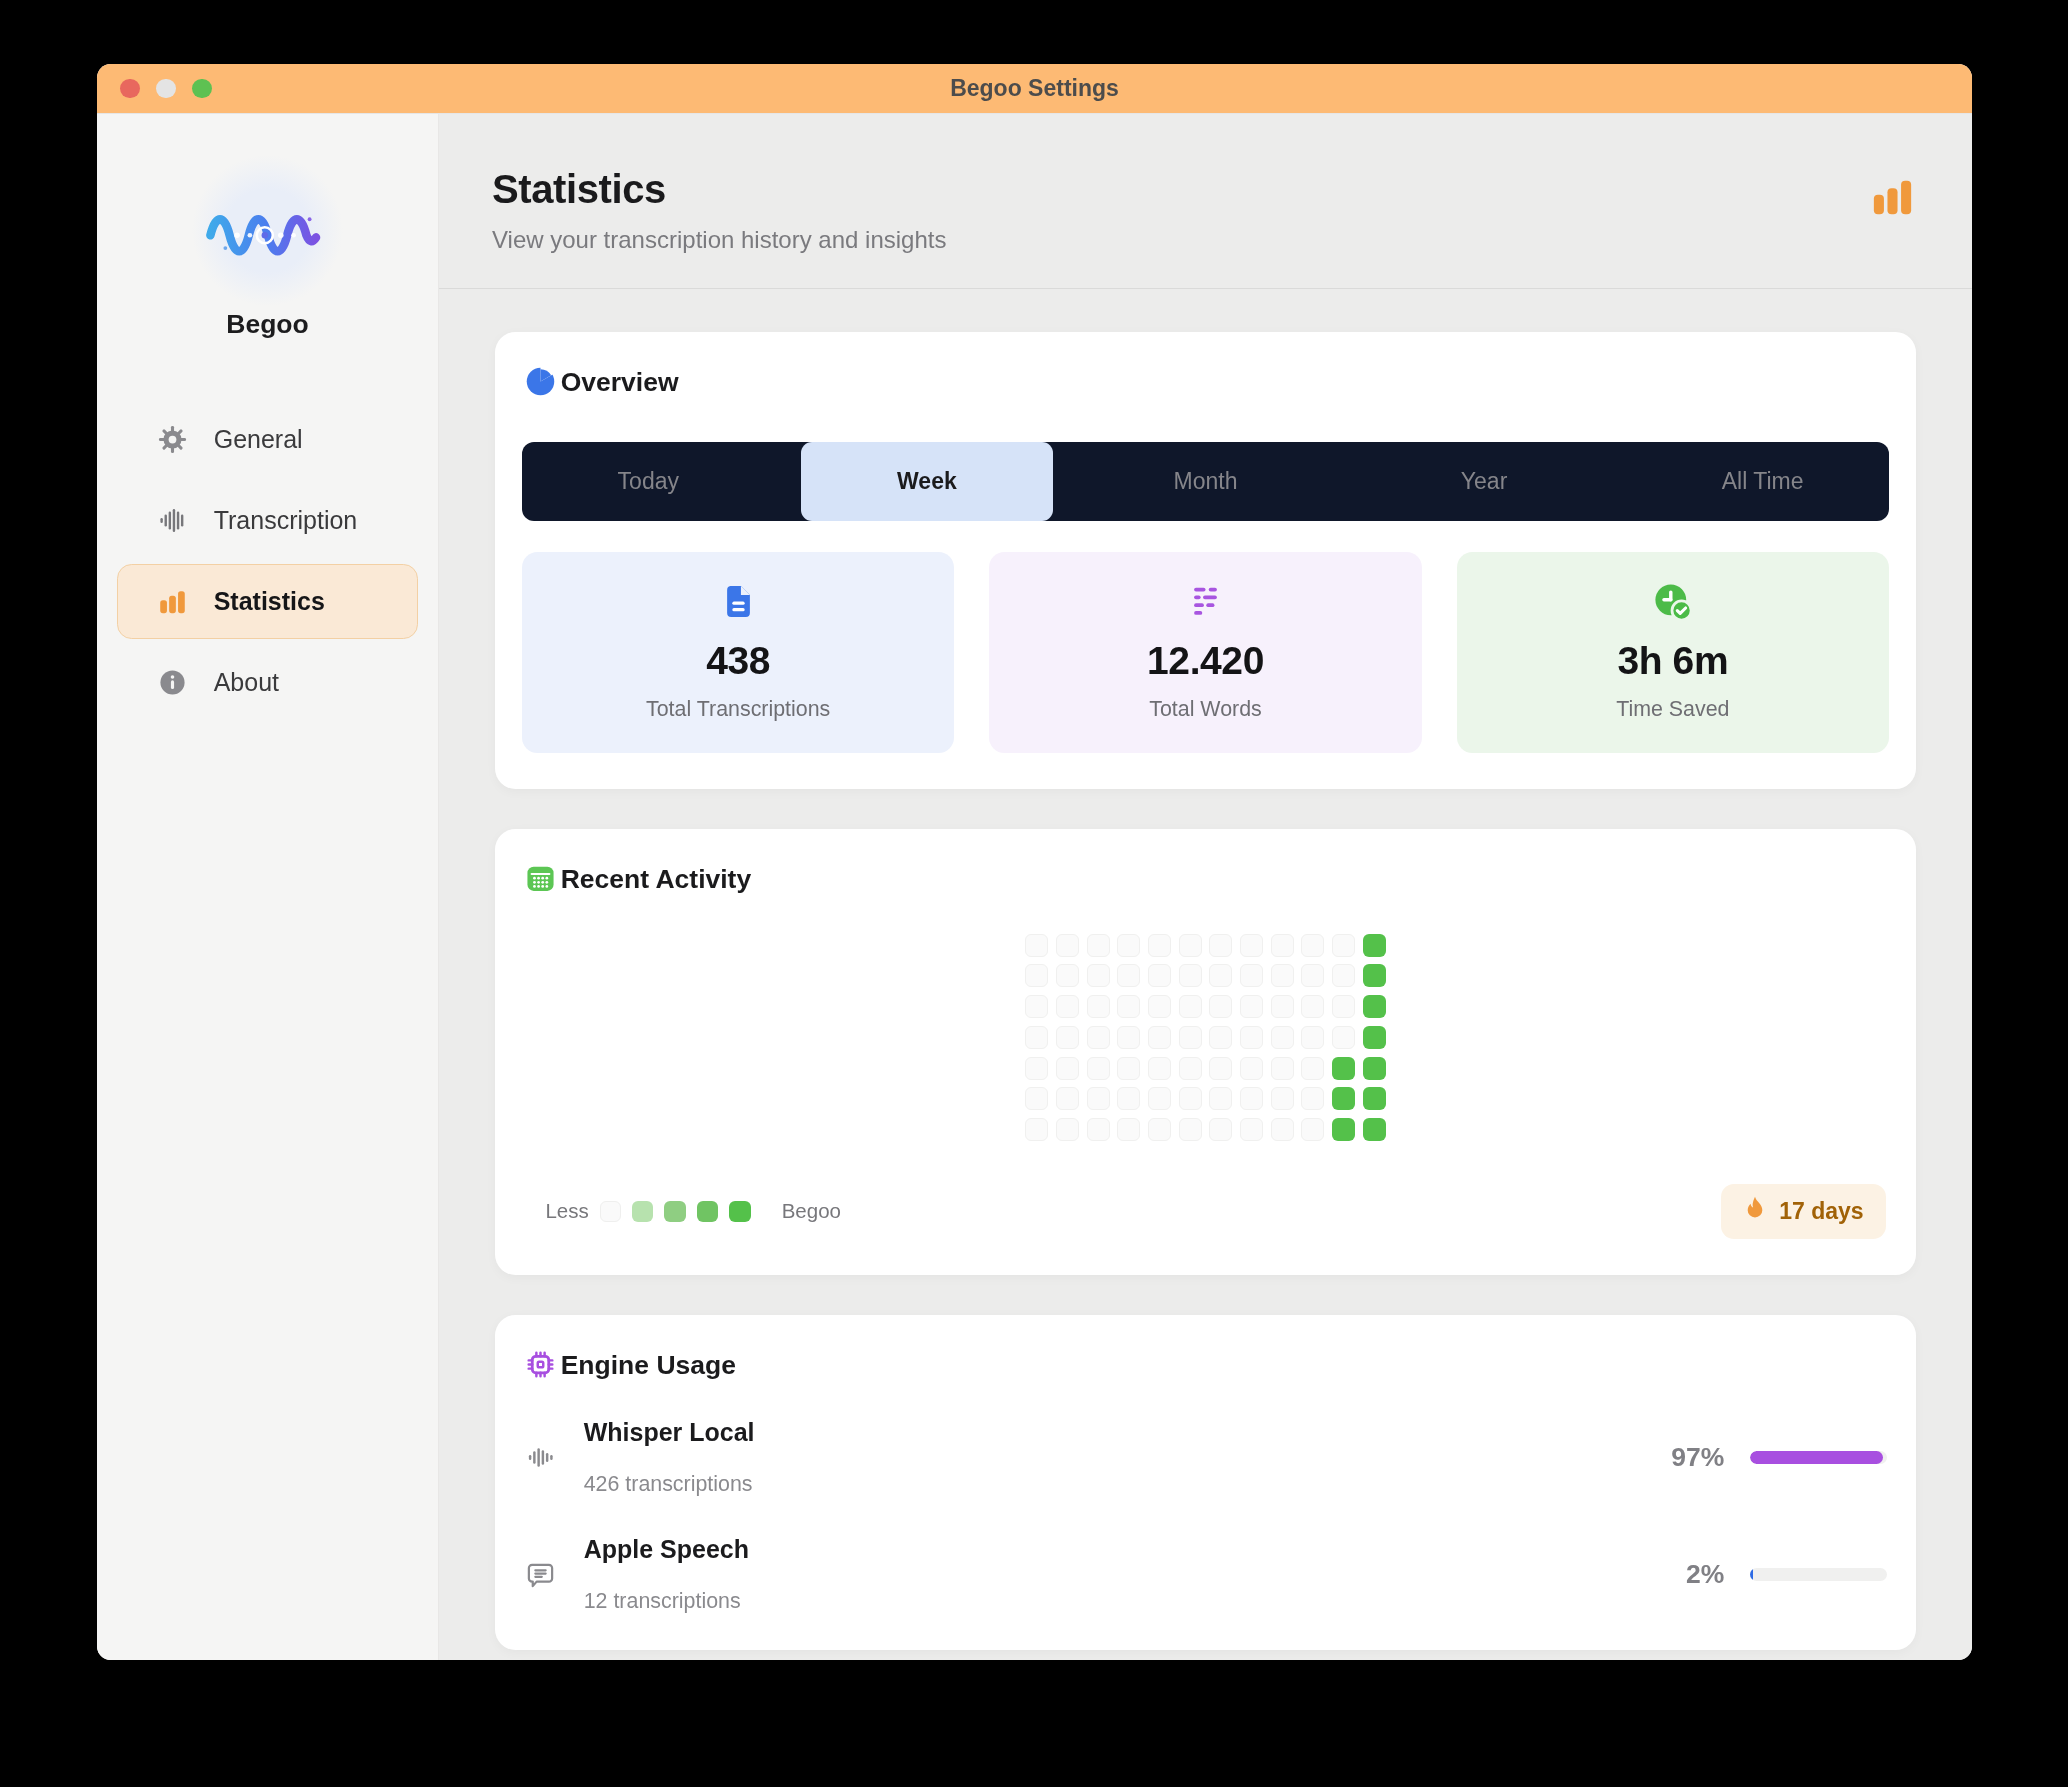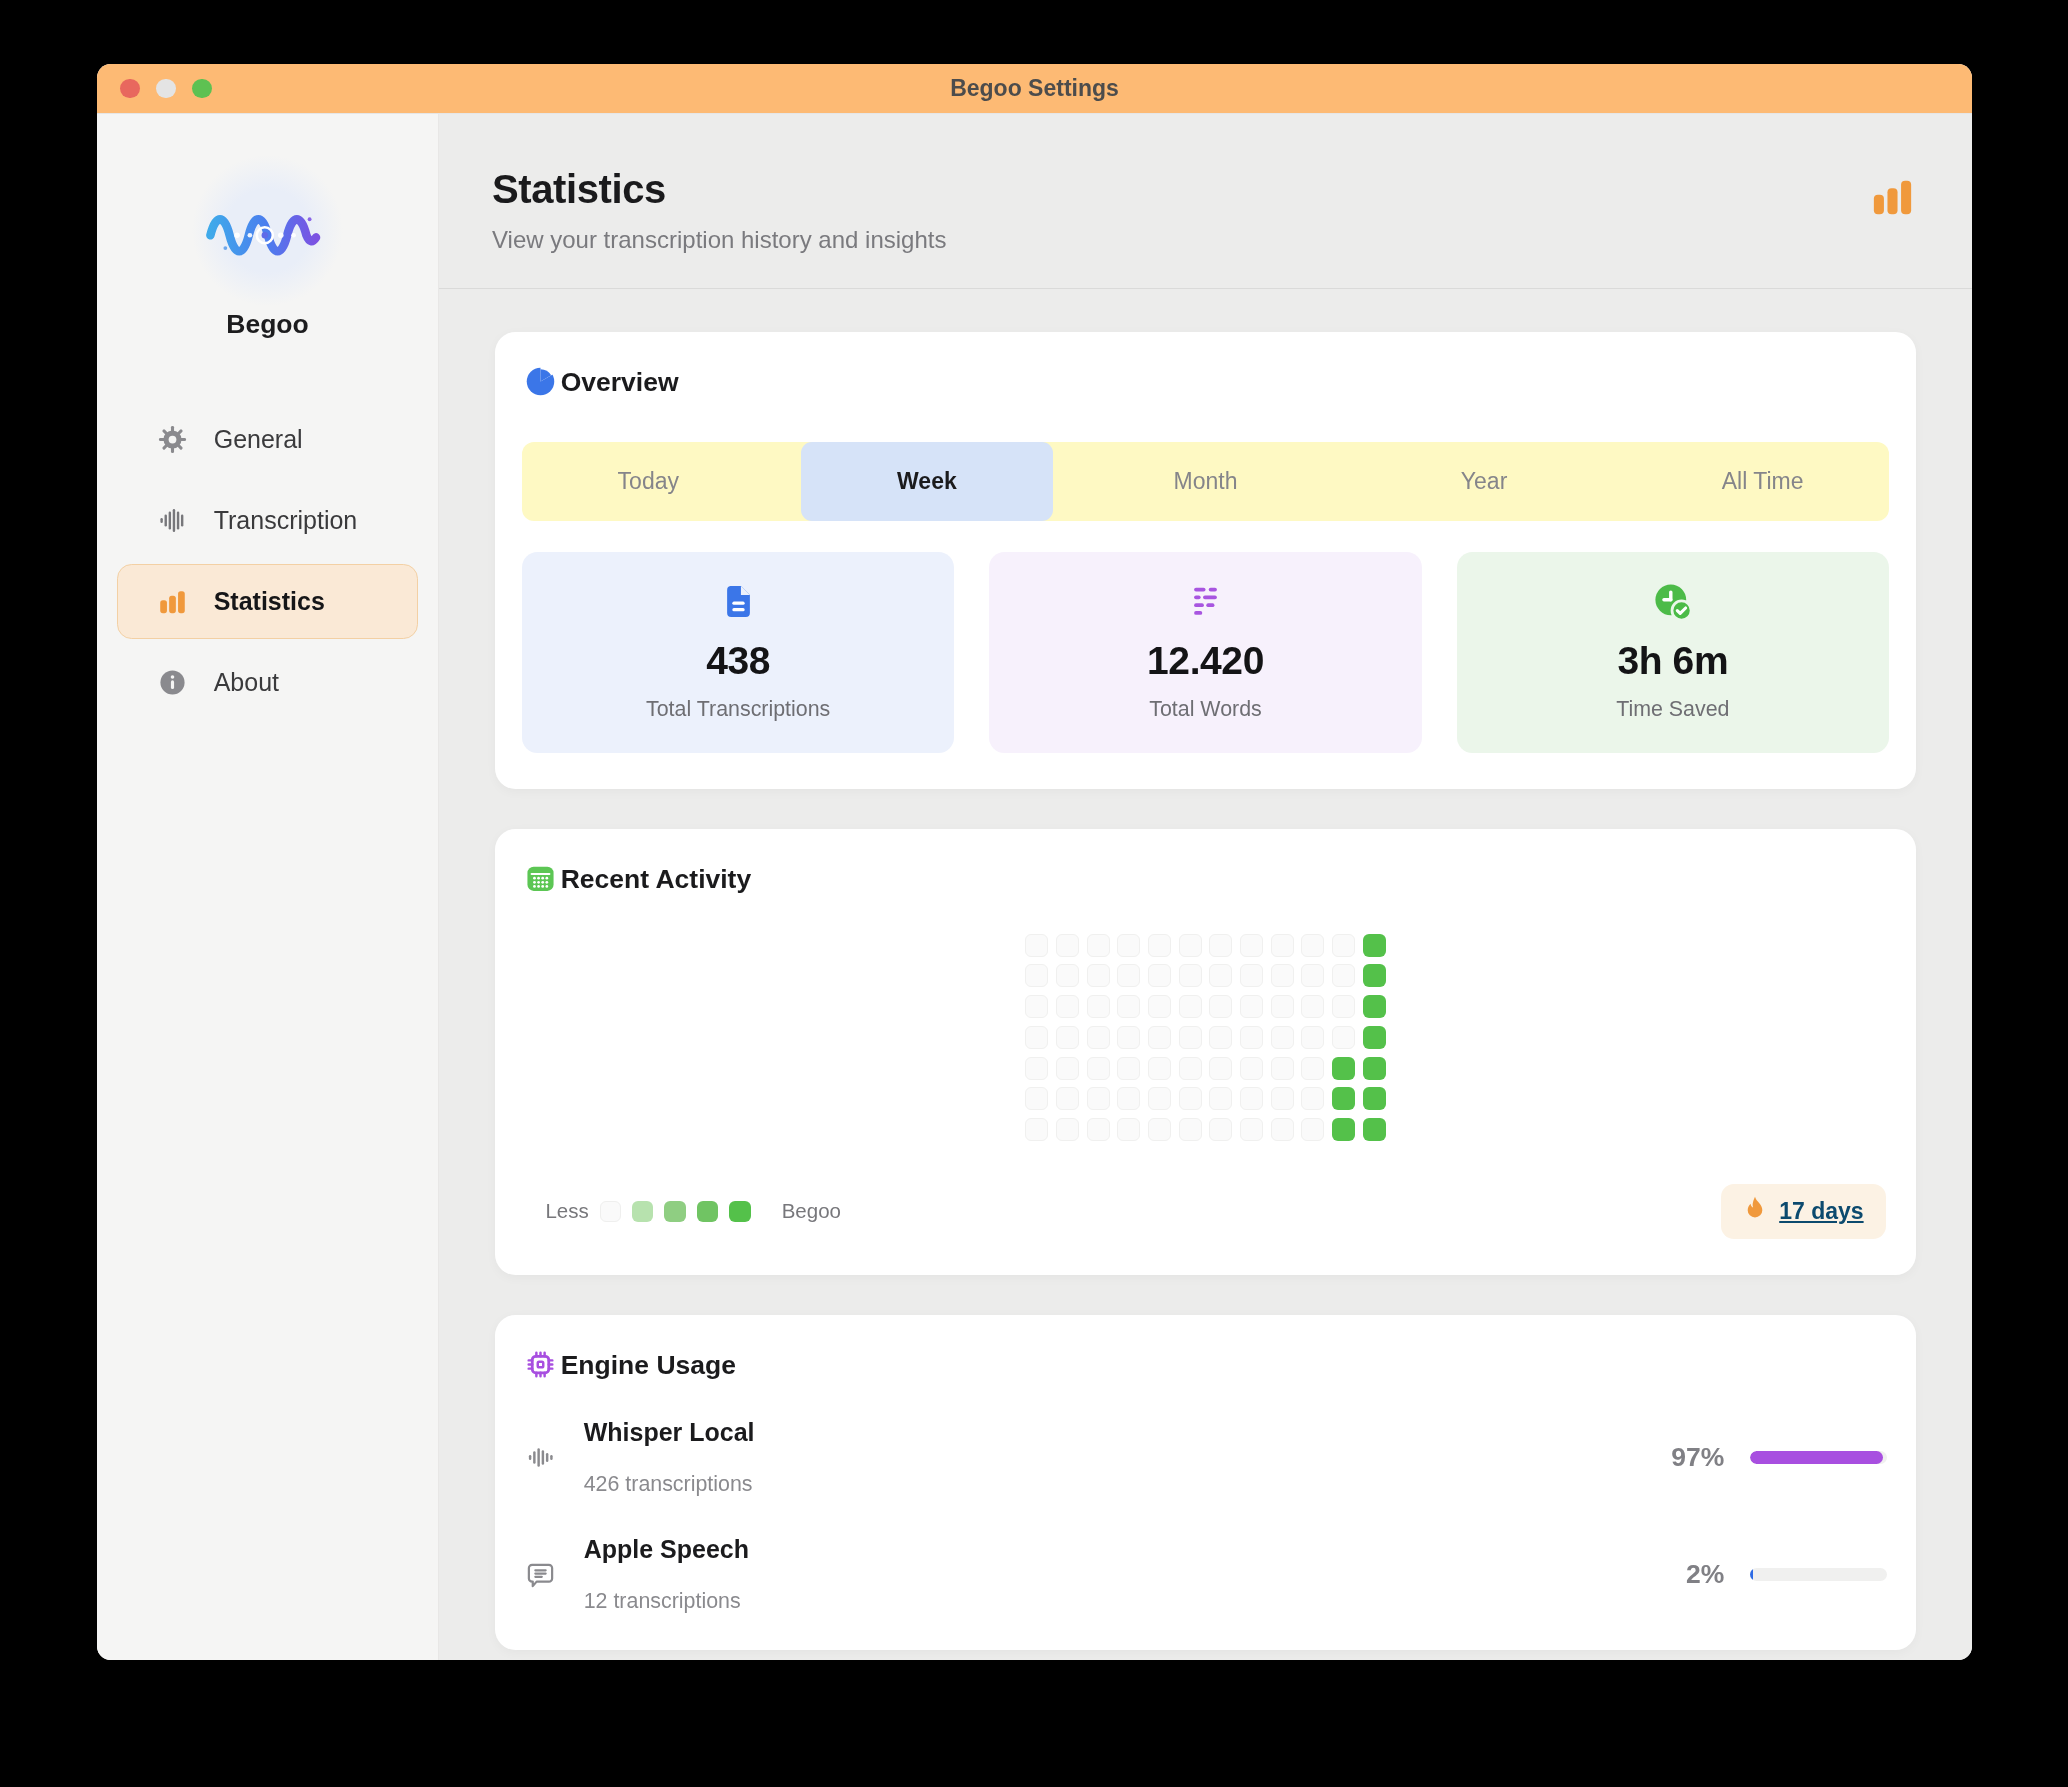--- a/index.html
+++ b/index.html
@@ -37,41 +37,41 @@
     display:flex; align-items:flex-start; justify-content:space-between; }
   .page-title { font-size:40px; font-weight:800; color:#1A1A1C; letter-spacing:-0.4px; }
   .page-sub { font-size:24px; color:#7A7A7E; margin-top:13.7px; }
   .header-ic { margin-top:10.3px; }
   .content { padding:43px 56px 0; }
   .card { background:#fff; border-radius:20.5px; padding:33px 27px 36px; box-shadow:0 2.6px 10.3px rgba(0,0,0,.035); }
   .card + .card { margin-top:40px; }
   .card-head { display:flex; align-items:center; gap:4px; padding-left:1.7px; }
   .card-title { font-size:26.5px; font-weight:700; color:#1B1B1D; }
   
-  .tabs { margin-top:41px; background:#fef9c3; border-radius:12px; display:flex; height:79px; padding:0;gap:26px; }
+  .tabs { margin-top:41px; background:#0f172a; border-radius:12px; display:flex; height:79px; padding:0;gap:26px; }
   .tab { flex:1; display:flex; align-items:center; justify-content:center;
     font-size:23px; color:#85858A; font-weight:500; border-radius:11px; cursor:default; }
   .tab.active { background:#D6E3F8; color:#1B1B1D; font-weight:700; }
   
   .stats-row { display:flex; gap:35px; margin-top:31px; }
   .stat-card { flex:1; border-radius:15.4px; text-align:center; padding:27px 8.6px 31px; }
   .stat-ic { height:45px; display:flex; align-items:center; justify-content:center; }
   .stat-value { font-size:39px; font-weight:800; color:#141416; margin-top:15.4px; letter-spacing:-0.4px; }
   .stat-label { font-size:21.4px; color:#6E6E73; margin-top:13.7px; }
   
   .heatmap { margin:36px auto 0; display:grid; grid-template-columns:repeat(12,23px); grid-auto-rows:23px; gap:7.7px; width:fit-content; }
   .hm-cell { border-radius:6px; background:#FAFAFA; border:1.3px solid #F0F0EF; }
   .hm-cell.filled { border:none; }
   .activity-footer { margin-top:43px; display:flex; align-items:center; justify-content:space-between; padding:0 3.4px; }
   .legend { display:flex; align-items:center; gap:11px; }
   .legend-label { font-size:20.5px; color:#77777B;margin-left:20px; }
   .legend-sq { width:21.4px; height:21.4px; border-radius:6px; }
   .legend-sq.lv0 { border:1.3px solid #EFEFEE; }
   .streak-badge { background:#FCF2E4; border-radius:13px; padding:11px 22px; display:flex; align-items:center; gap:12px;
-    font-size:23px; font-weight:700; color:#0c4a6e;text-decoration:underline; }
+    font-size:23px; font-weight:700; color:#a16207; }
   
   .engine-rows { margin-top:34px; display:flex; flex-direction:column; gap:38px; padding:0 1.7px; }
   .engine-row { display:flex; align-items:center; }
   .engine-ic { width:34px; flex:0 0 auto; display:flex; justify-content:center; }
   .engine-info { margin-left:26px; flex:1; }
   .engine-name { font-size:25px; font-weight:700; color:#1B1B1D; }
   .engine-sub { font-size:21.4px; color:#8A8A8E; margin-top:25px; }
   .engine-pct { font-size:26.5px; font-weight:600; color:#808085; margin-right:26px; }
   .engine-track { width:137px; height:13px; border-radius:6.8px; background:#F0F0EF; overflow:hidden; }
   .engine-fill { height:100%; border-radius:6.8px; }

